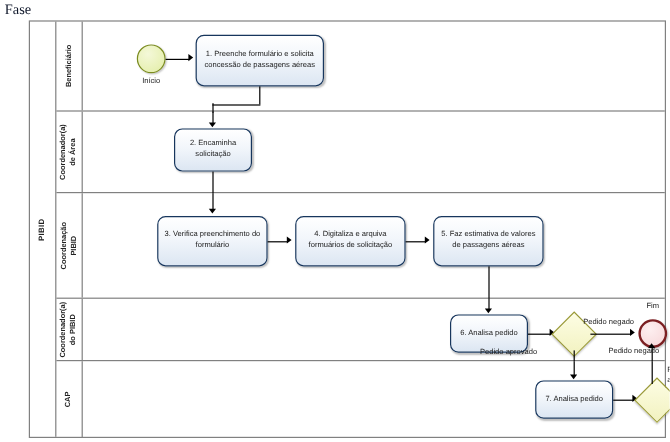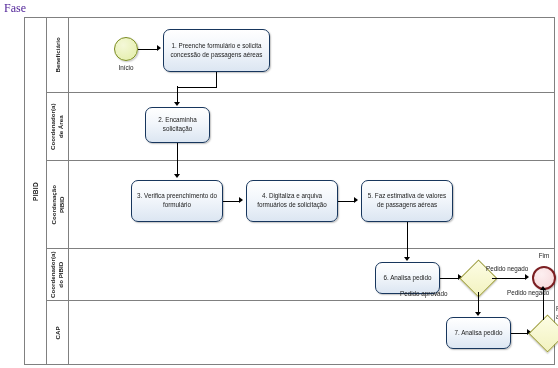--- a/index.html
+++ b/index.html
@@ -2,21 +2,21 @@
 <html><head>
 <meta charset="utf-8">
 <style>
   html,body{margin:0;padding:0;background:#fff;}
   body{width:558px;height:368px;font-family:"Liberation Sans",sans-serif;overflow:hidden;}
 
   #canvas{position:relative;width:558px;height:368px;}
 
   .fase-label{
     position:absolute;left:4px;top:1px;
-    font-family:"Liberation Serif",serif;font-size:12px;color:#4c1d95;
+    font-family:"Liberation Serif",serif;font-size:12px;color:#0f172a;
   }
 
   
   .pool{
     position:absolute;left:24px;top:17px;width:531px;height:348px;
     border:1px solid #808080;background:#fff;box-sizing:border-box;
   }
   .pool-header{
     position:absolute;left:0;top:0;width:22px;height:100%;
     border-right:1px solid #808080;box-sizing:border-box;

